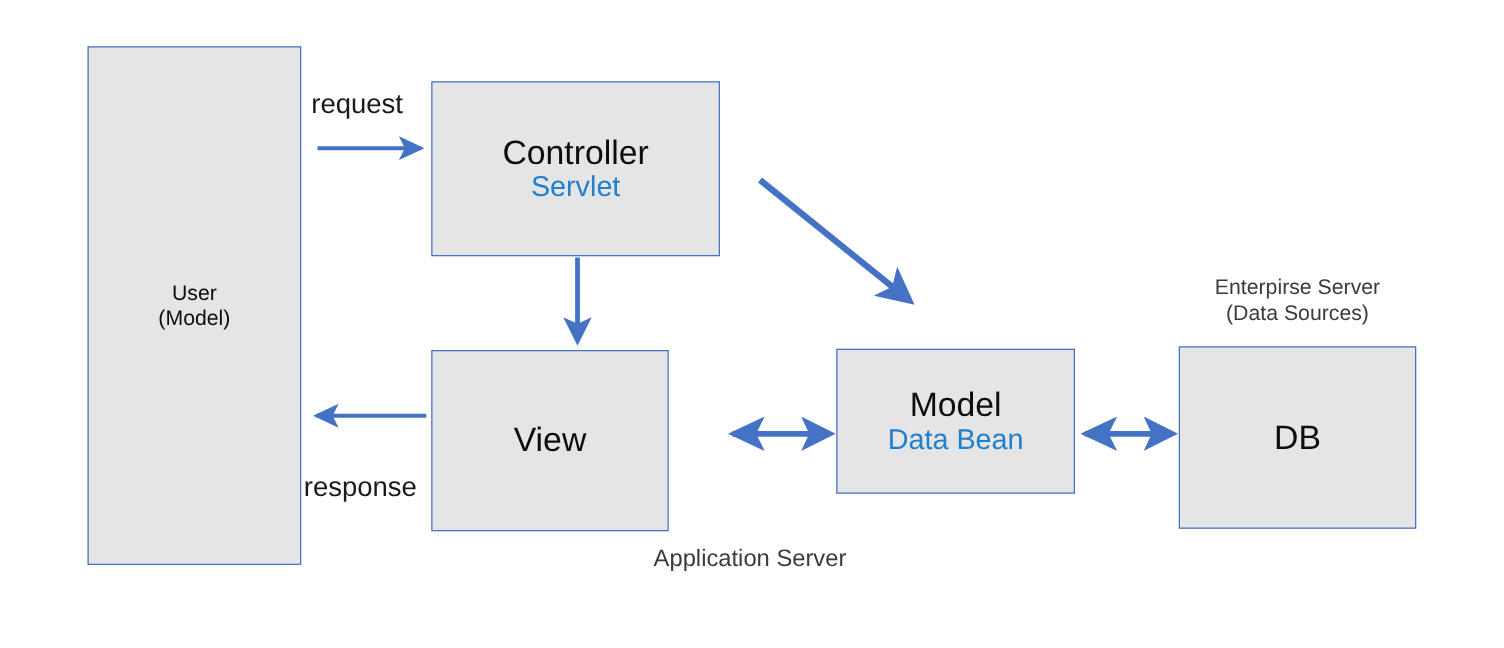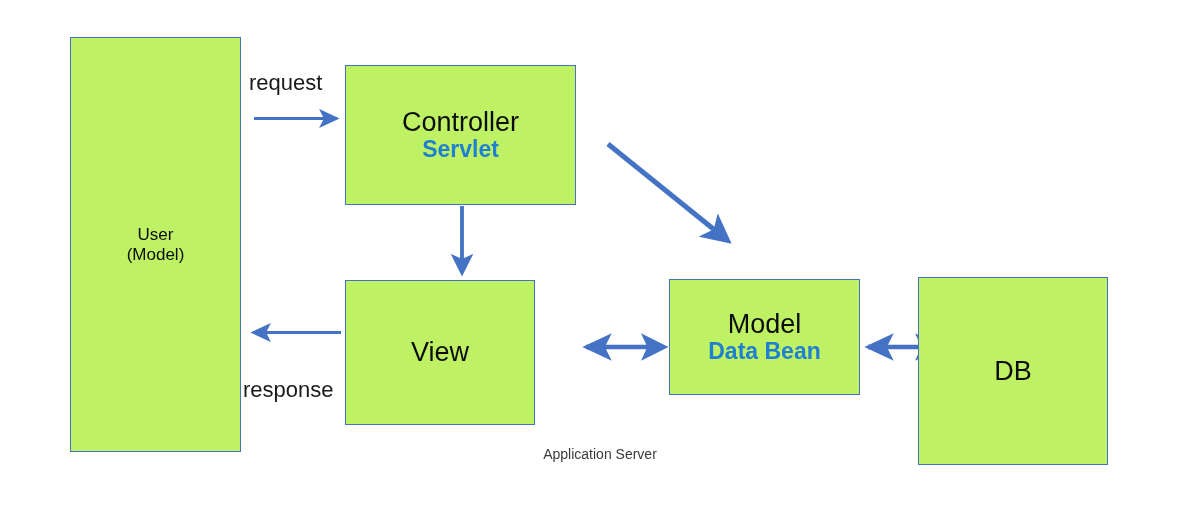--- a/index.html
+++ b/index.html
@@ -11,73 +11,73 @@
     position: relative;
     width: 1203px;
     height: 518px;
     background: #ffffff;
     font-family: "Liberation Sans", sans-serif;
     overflow: hidden;
   }
   .box {
     position: absolute;
     box-sizing: border-box;
-    background: #bef264;
+    background: #e5e5e5;
     border: 1.5px solid #4472c4;
     display: flex;
     flex-direction: column;
     align-items: center;
     justify-content: center;
     line-height: 1.12;
   }
   .box-title {
     font-size: 27px;
     color: #0d0d0d;
     font-weight: 400;
     text-align: center;
     white-space: nowrap;
   }
   .box-sub {
     font-size: 23px;
     color: #1f7fd0;
-    font-weight: 700;
+    font-weight: 400;
     text-align: center;
     white-space: nowrap;
   }
   #box-user {
     left: 70px;  top: 37px;  width: 171px; height: 415px;
   }
   #box-user .box-title { font-size: 17px; }
   #box-controller {
     left: 345px; top: 65px;  width: 231px; height: 140px;
   }
   #box-controller .box-title { font-weight: 400; }
   #box-view {
     left: 345px; top: 280px; width: 190px; height: 145px;
   }
   #box-model {
     left: 669px; top: 279px; width: 191px; height: 116px;
   }
   #box-db {
-    left: 918px; top: 277px; width: 190px; height: 188px;
+    left: 943px; top: 277px; width: 190px; height: 146px;
   }
   .caption {
     position: absolute;
     font-size: 17px;
     color: #3b3b3b;
     text-align: center;
     line-height: 1.25;
     white-space: nowrap;
   }
   #caption-enterprise {
     left: 943px; top: 219px; width: 190px;
   }
   #caption-appserver {
-    left: 430px; top: 446px; width: 340px;
-    font-size: 14px;
+    left: 430px; top: 436px; width: 340px;
+    font-size: 19px;
   }
   .edge-label {
     position: absolute;
     font-size: 22px;
     color: #1a1a1a;
     white-space: nowrap;
   }
   #label-request  { left: 249px; top: 70px; }
   #label-response { left: 243px; top: 351px; margin-top: 26px; }
   svg.arrows {
@@ -147,20 +147,24 @@
 
   <div class="box" id="box-model">
     <div class="box-title">Model</div>
     <div class="box-sub">Data Bean</div>
   </div>
 
   <div class="box" id="box-db">
     <div class="box-title">DB</div>
   </div>
 
+  <div class="caption" id="caption-enterprise">
+    <div>Enterpirse Server</div>
+    <div>(Data Sources)</div>
+  </div>
 
   <div class="caption" id="caption-appserver">Application Server</div>
 
   <div class="edge-label" id="label-request">request</div>
 
   <div class="edge-label" id="label-response">response</div>
 
 </div>
 
 </body></html>

